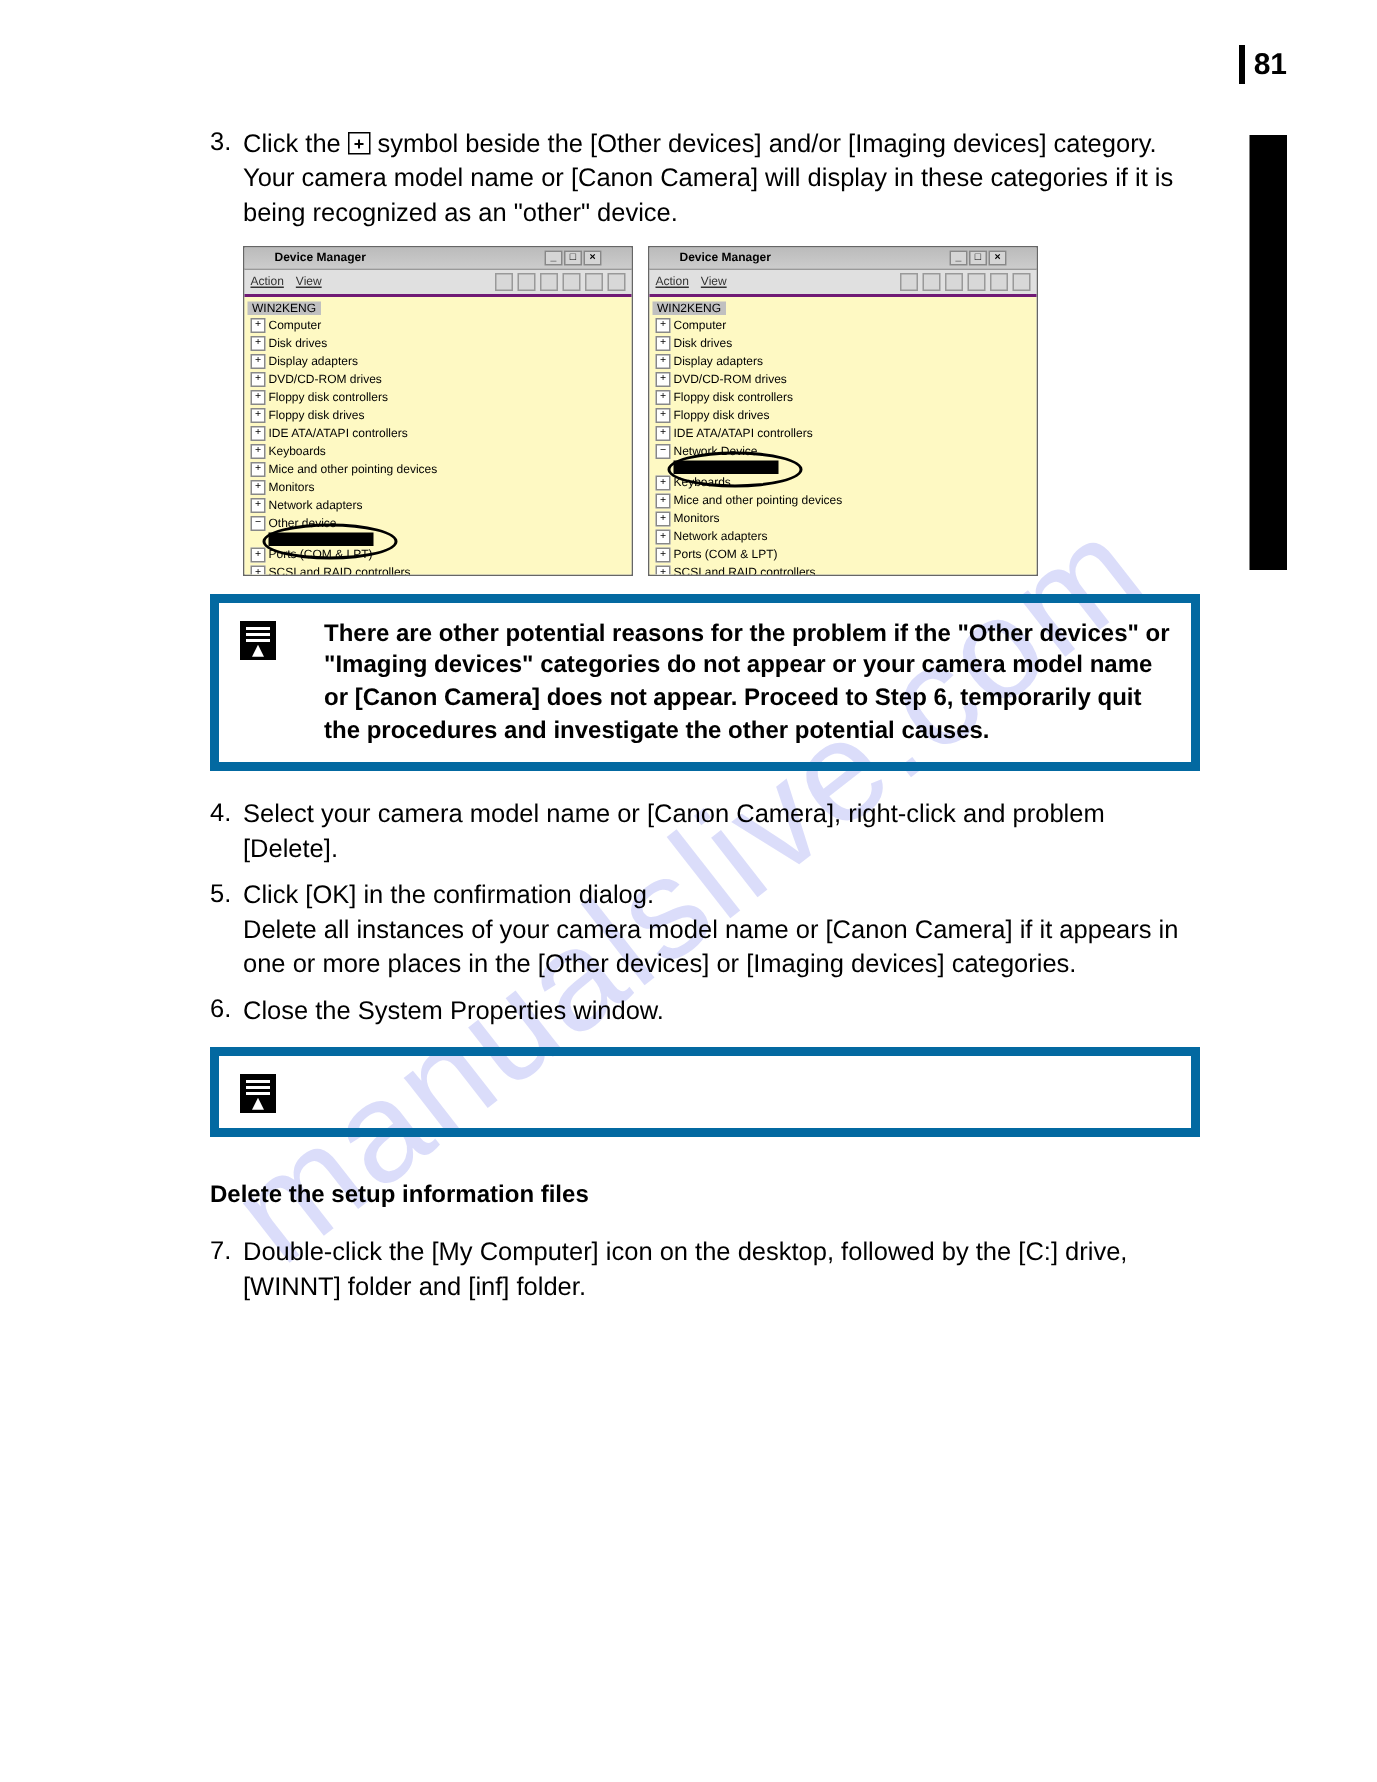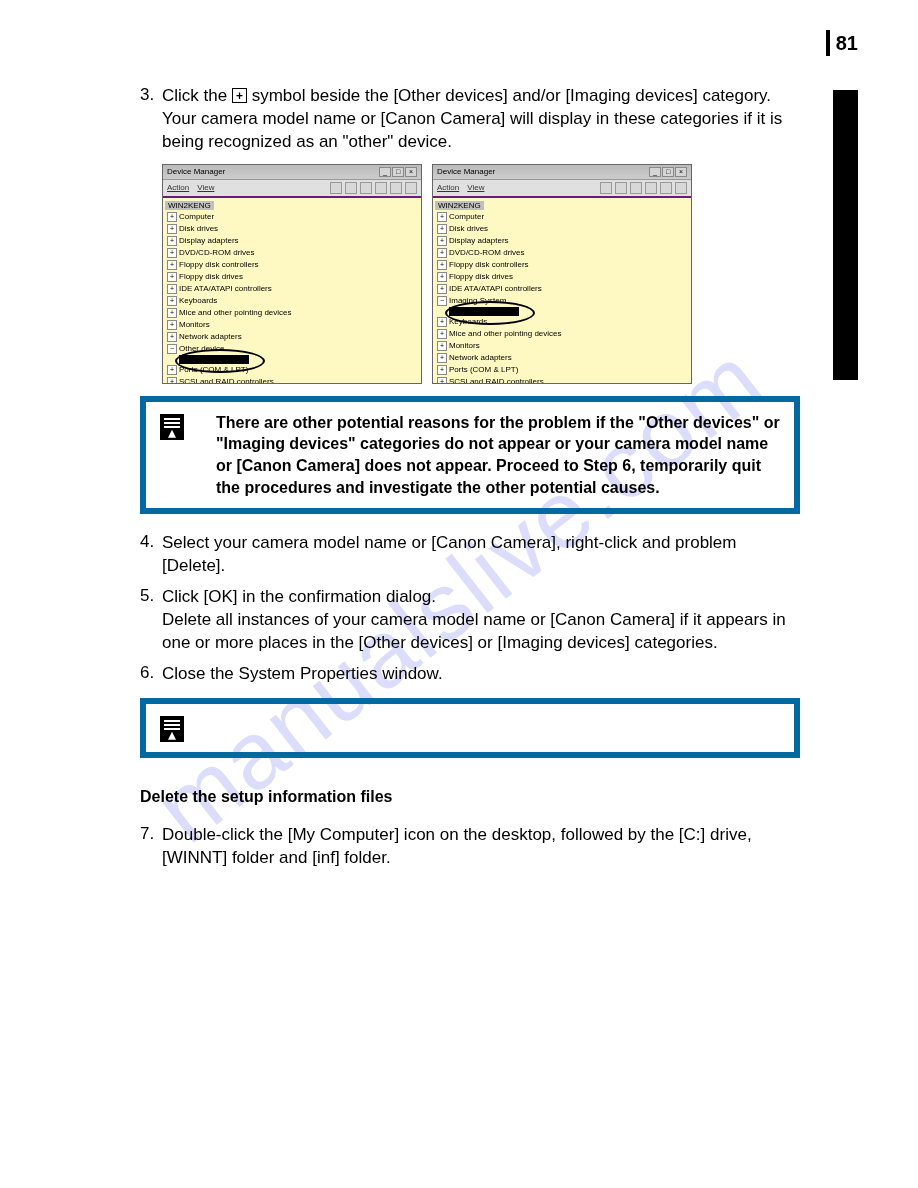--- a/index.html
+++ b/index.html
@@ -80,25 +80,26 @@
     width: 260px;
     height: 220px;
     border: 1px solid #666;
     background: #e8e8e8;
     font-size: 8px;
     display: flex;
     flex-direction: column;
   }
   .dm-title {
     background: linear-gradient(#bbb,#ccc);
-    padding: 2px 4px;
+    padding: 2px 20px;
     display: flex;
     align-items: center;
     gap: 21px;
     border-bottom: 1px solid #999;
+    font-weight: bold;
   }
   .dm-title-text { flex: 1; font-size: 8px; }
   .dm-winbtns { display:flex; gap:1px;}
   .dm-winbtn { width:12px; height:10px; background:#d5d5d5; border:1px solid #888; font-size:7px; text-align:center; line-height:8px;}
   .dm-toolbar {
     background: #e0e0e0;
     padding: 2px 4px;
     border-bottom: 2px solid #701a75;
     display: flex;
     gap: 8px;
@@ -317,21 +318,21 @@
       <div class="dm-tree">
         <div class="dm-root">WIN2KENG</div>
         <div class="dm-node">Computer</div>
         <div class="dm-node">Disk drives</div>
         <div class="dm-node">Display adapters</div>
         <div class="dm-node">DVD/CD-ROM drives</div>
         <div class="dm-node">Floppy disk controllers</div>
         <div class="dm-node">Floppy disk drives</div>
         <div class="dm-node">IDE ATA/ATAPI controllers</div>
         <div class="dm-node minus">
-          <span>Imaging System</span>
+          <span>Network Device</span>
         </div>
         <div class="dm-sub">
           <span class="circled">
             <span class="redacted"></span>
             <span class="circled-mark"></span>
           </span>
         </div>
         <div class="dm-node">Keyboards</div>
         <div class="dm-node">Mice and other pointing devices</div>
         <div class="dm-node">Monitors</div>

